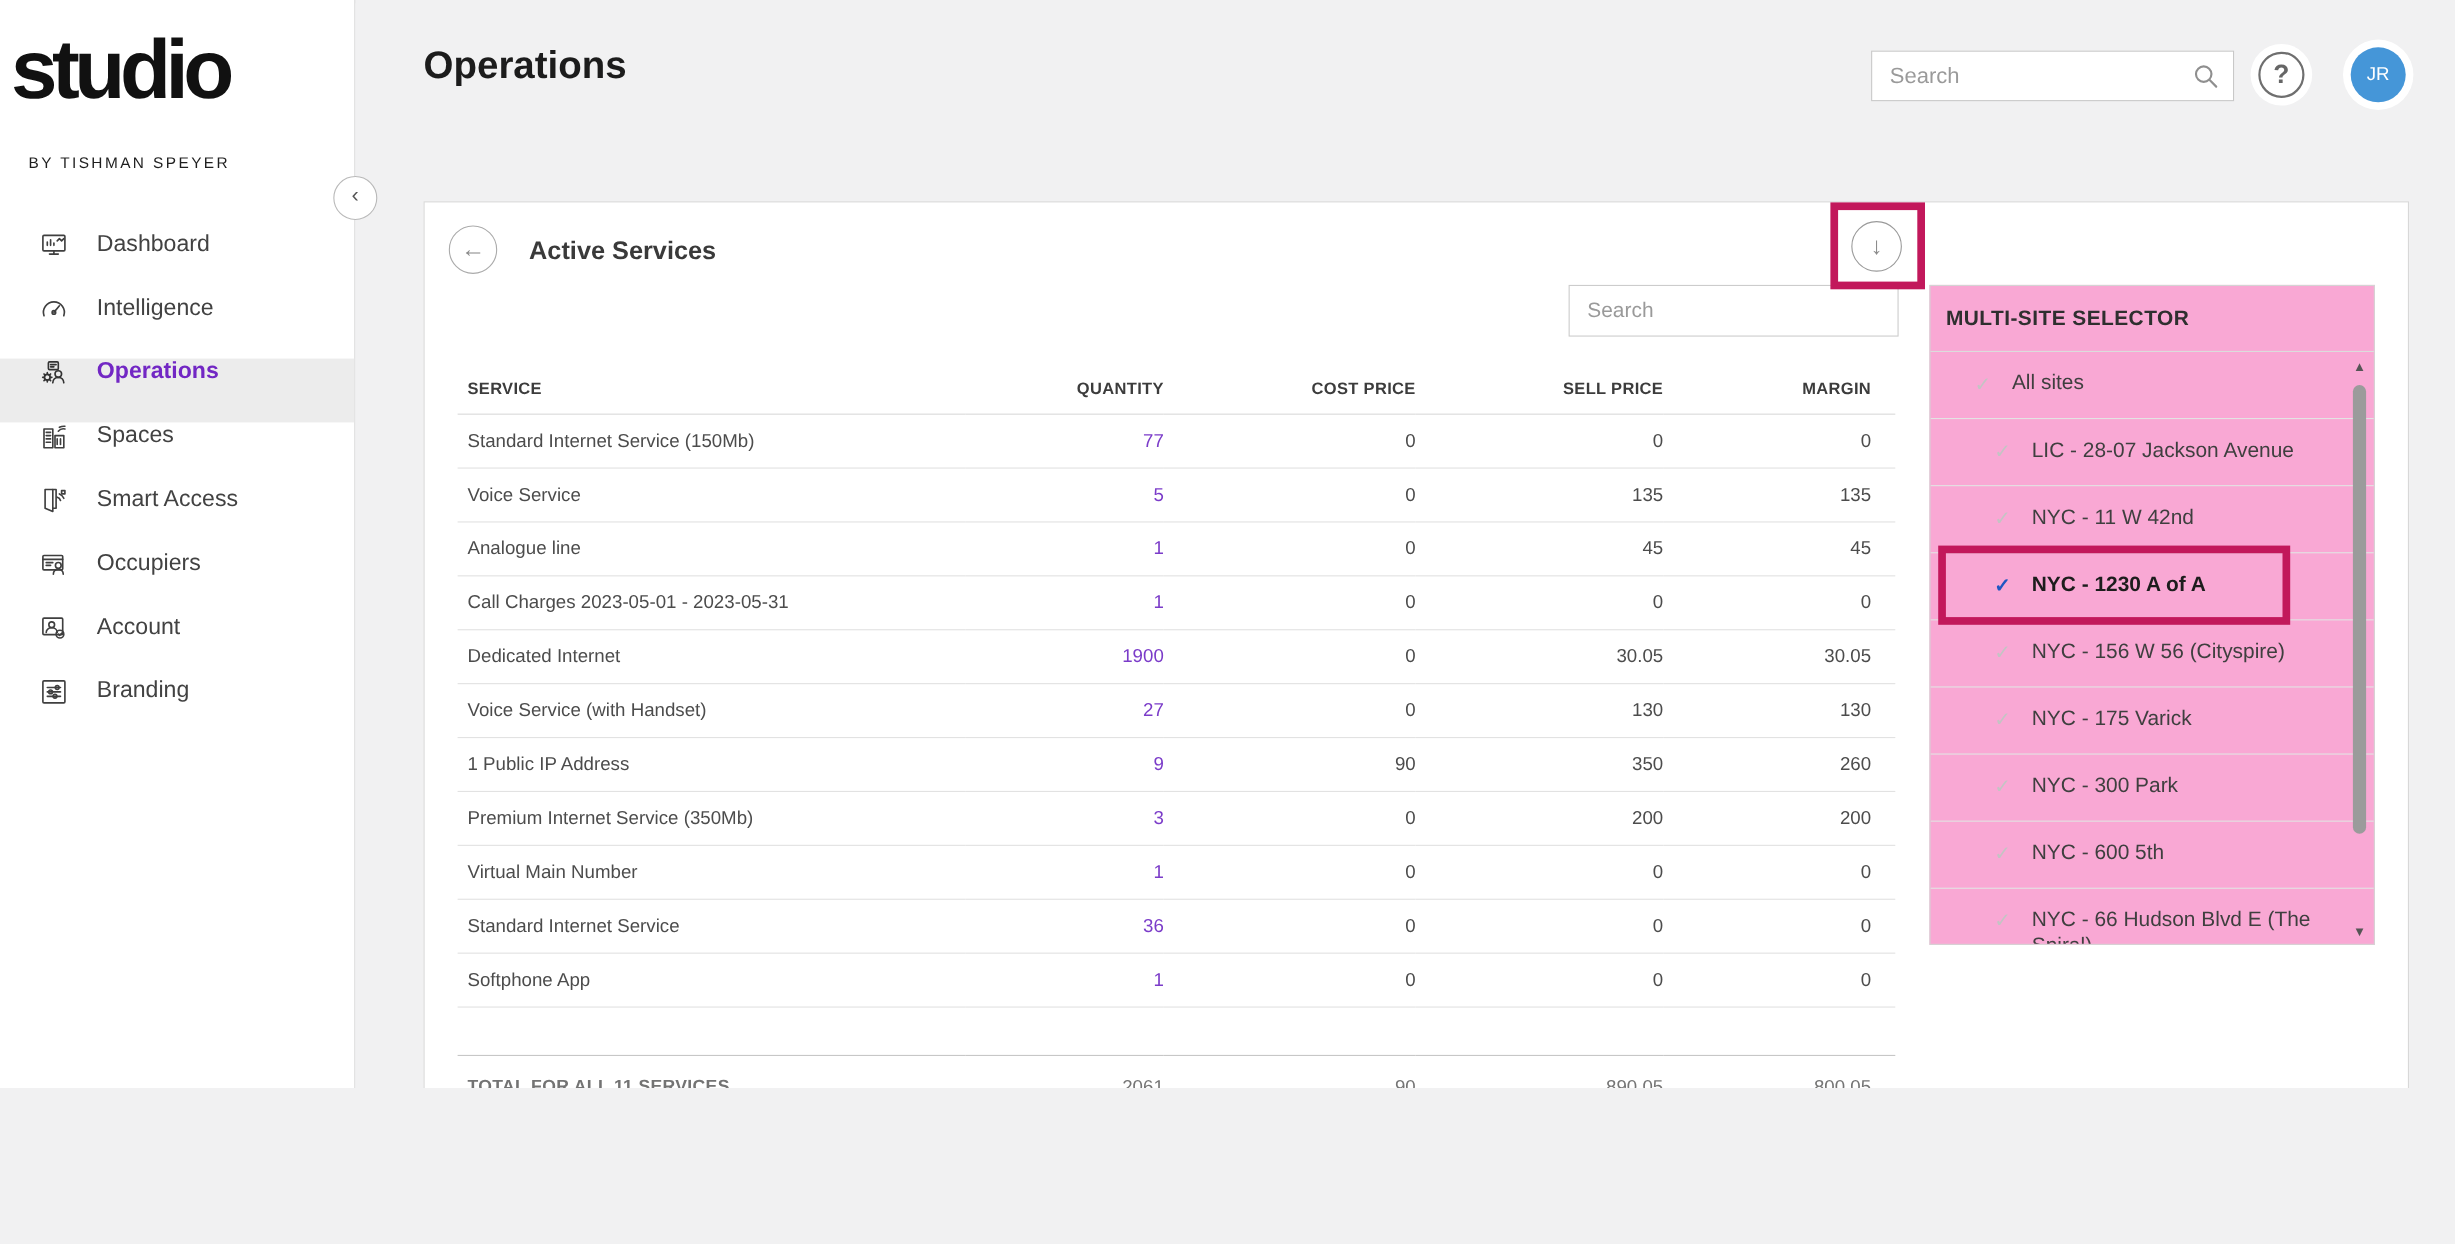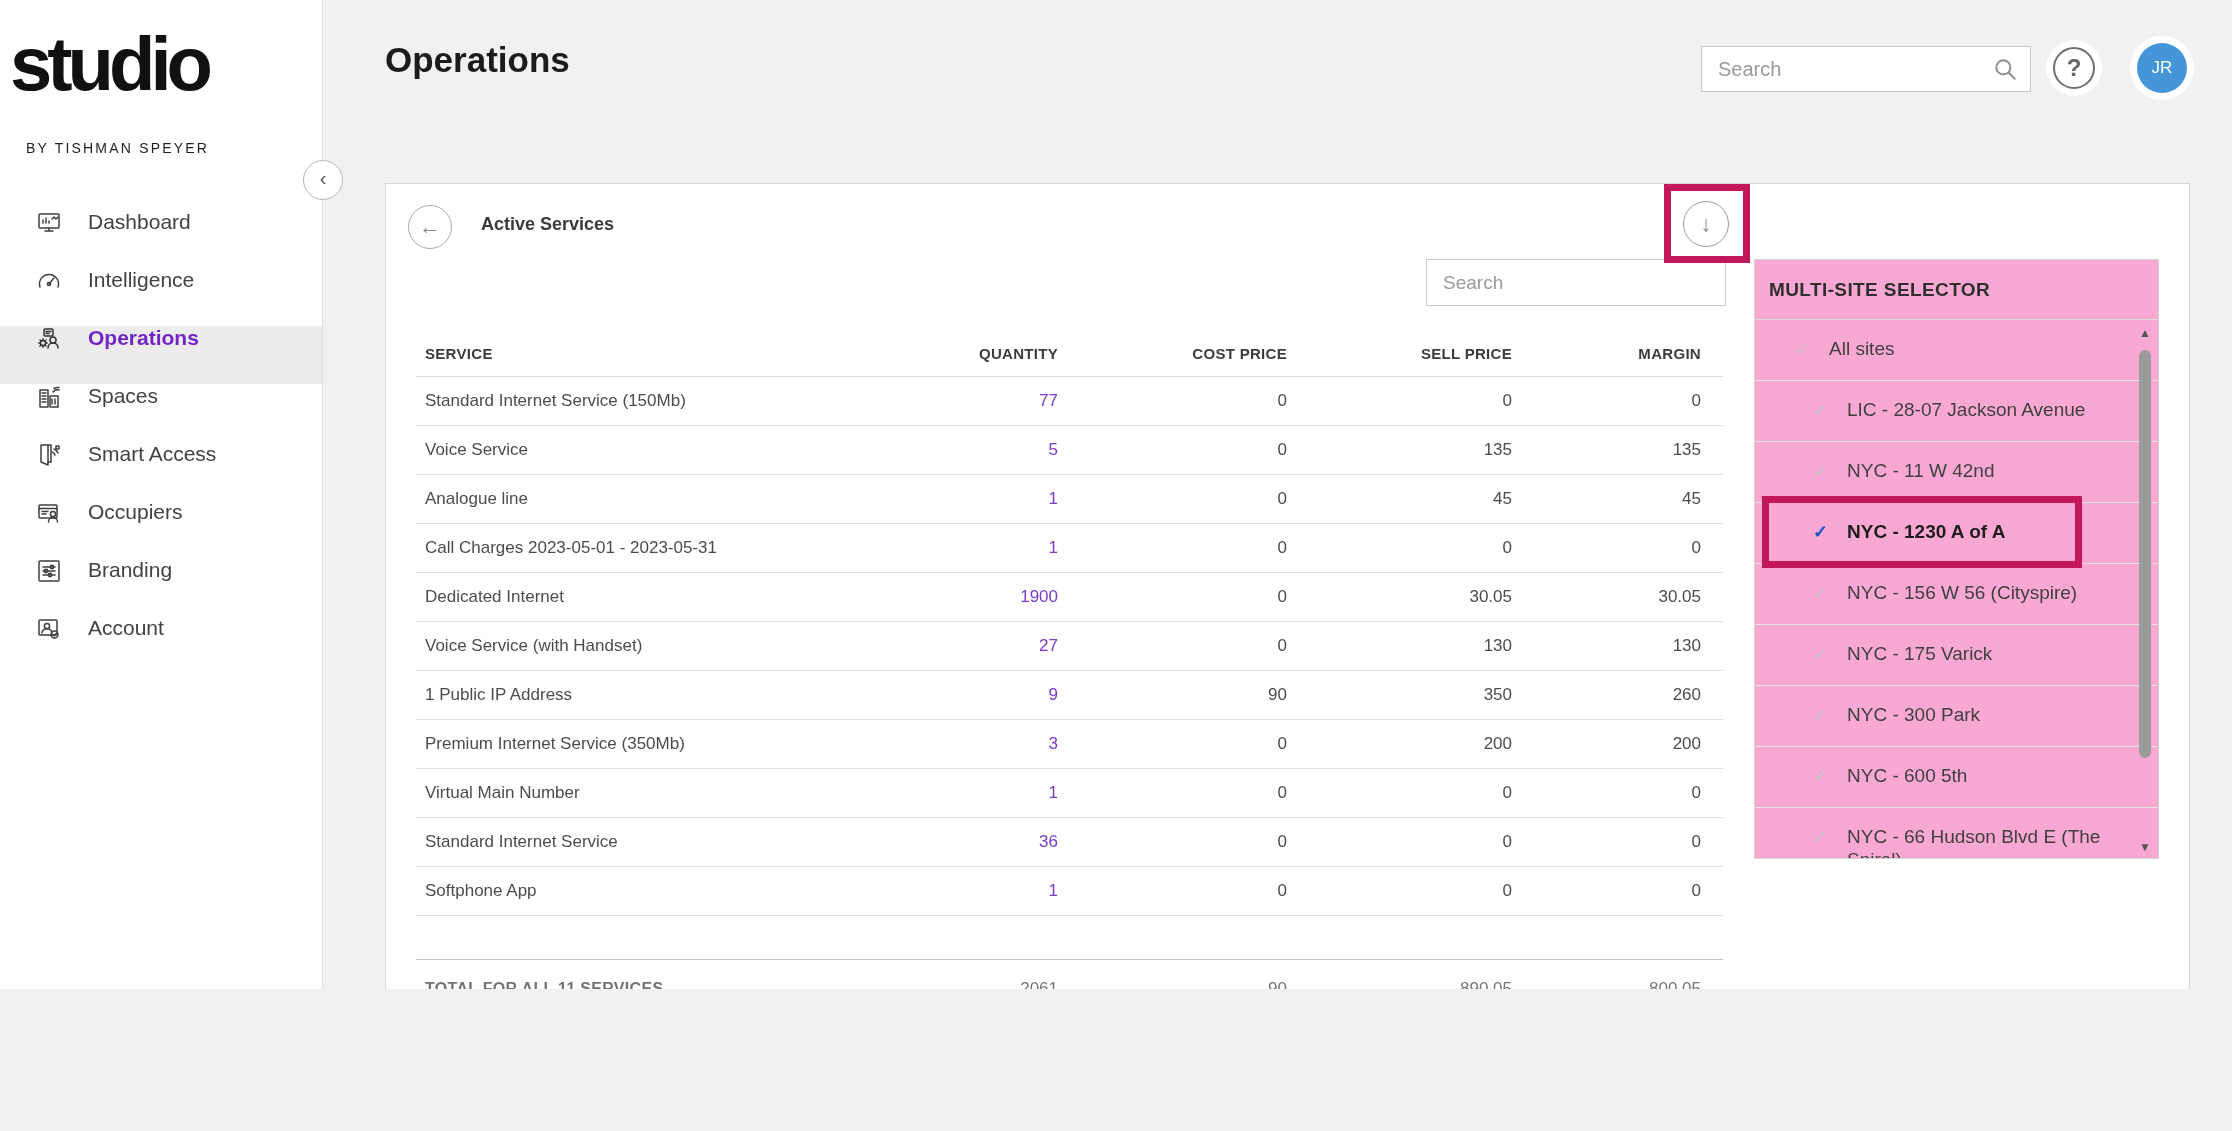--- a/index.html
+++ b/index.html
@@ -51,21 +51,21 @@
   .avatar-wrap { position:absolute; left:2130px; top:36px; width:64px; height:64px; border-radius:50%; background:#fff;
     display:flex; align-items:center; justify-content:center; cursor:pointer; }
   .avatar { width:50px; height:50px; border-radius:50%; background:#4596d8; color:#fff;
     display:flex; align-items:center; justify-content:center; font-size:17px; }
 
   
   .card { position:absolute; left:385px; top:183px; width:1805px; height:948px; background:#ffffff; border:1px solid #d8d8d8; }
   .back-btn { position:absolute; left:22px; top:21px; width:44px; height:44px; border-radius:50%; border:1px solid #ababab;
     display:flex; align-items:center; justify-content:center; color:#8a8a8a; font-size:22px; cursor:pointer; background:#fff; }
   .back-btn::before { content:"←"; }
-  .panel-title { position:absolute; left:95px; top:30px; font-size:18px; font-weight:bold; color:#3a3a3a; }
+  .panel-title { position:absolute; left:95px; top:30px; font-size:23px; font-weight:bold; color:#3a3a3a; }
   .download-btn { position:absolute; left:1297px; top:17px; width:46px; height:46px; border-radius:50%; border:1.5px solid #9a9a9a;
     display:flex; align-items:center; justify-content:center; color:#8a8a8a; font-size:22px; cursor:pointer; background:#fff; z-index:3; }
   .download-btn::before { content:"↓"; }
 
   .hl-box { position:absolute; border:7px solid #c2185b; background:transparent; z-index:6; pointer-events:none; }
   .hl-download { left:1278px; top:0px; width:86px; height:79px; }
   .hl-site { left:1376px; top:312px; width:320px; height:72px; }
 
   .table-search { position:absolute; left:1040px; top:75px; width:300px; height:47px; background:#fff; border:1px solid #cccccc; }
   .table-search input { width:100%; height:100%; border:none; outline:none; font-size:19px; color:#444; padding:0 16px;
@@ -193,40 +193,40 @@
               <path d="M6 11.5h6M6 14h4"></path>
               <circle cx="17" cy="14" r="2.6"></circle>
               <path d="M12.5 22c0-2.6 2-4.4 4.5-4.4S21.5 19.4 21.5 22"></path>
             </svg>
         </span>
         <span class="nav-label">Occupiers</span>
       </div>
       <div class="nav-item">
         <span class="nav-icon">
           <svg viewBox="0 0 26 26">
+              <rect x="3" y="4" width="18" height="15" rx="1"></rect>
+              <circle cx="11" cy="10" r="2.6"></circle>
+              <path d="M6 17c0-2.6 2.2-4.3 5-4.3s5 1.7 5 4.3"></path>
+              <circle cx="18.5" cy="18.5" r="3.5"></circle>
+              <path d="M17 18.5l1.2 1.2 2-2.2"></path>
+            </svg>
+        </span>
+        <span class="nav-label">Account</span>
+      </div>
+      <div class="nav-item">
+        <span class="nav-icon">
+          <svg viewBox="0 0 26 26">
               <rect x="3" y="3" width="20" height="20" rx="1"></rect>
               <path d="M7 9h12M7 13h12M7 17h12"></path>
               <circle cx="16" cy="9" r="1.7"></circle>
               <circle cx="10" cy="13" r="1.7"></circle>
               <circle cx="14" cy="17" r="1.7"></circle>
             </svg>
         </span>
         <span class="nav-label">Branding</span>
-      </div>
-      <div class="nav-item">
-        <span class="nav-icon">
-          <svg viewBox="0 0 26 26">
-              <rect x="3" y="4" width="18" height="15" rx="1"></rect>
-              <circle cx="11" cy="10" r="2.6"></circle>
-              <path d="M6 17c0-2.6 2.2-4.3 5-4.3s5 1.7 5 4.3"></path>
-              <circle cx="18.5" cy="18.5" r="3.5"></circle>
-              <path d="M17 18.5l1.2 1.2 2-2.2"></path>
-            </svg>
-        </span>
-        <span class="nav-label">Account</span>
       </div>
     </div>
   </div>
   <div class="collapse-btn"></div>
 
   <div class="page-title">Operations</div>
 
 
   <div class="global-search">
     <input type="text" placeholder="Search" style="">

